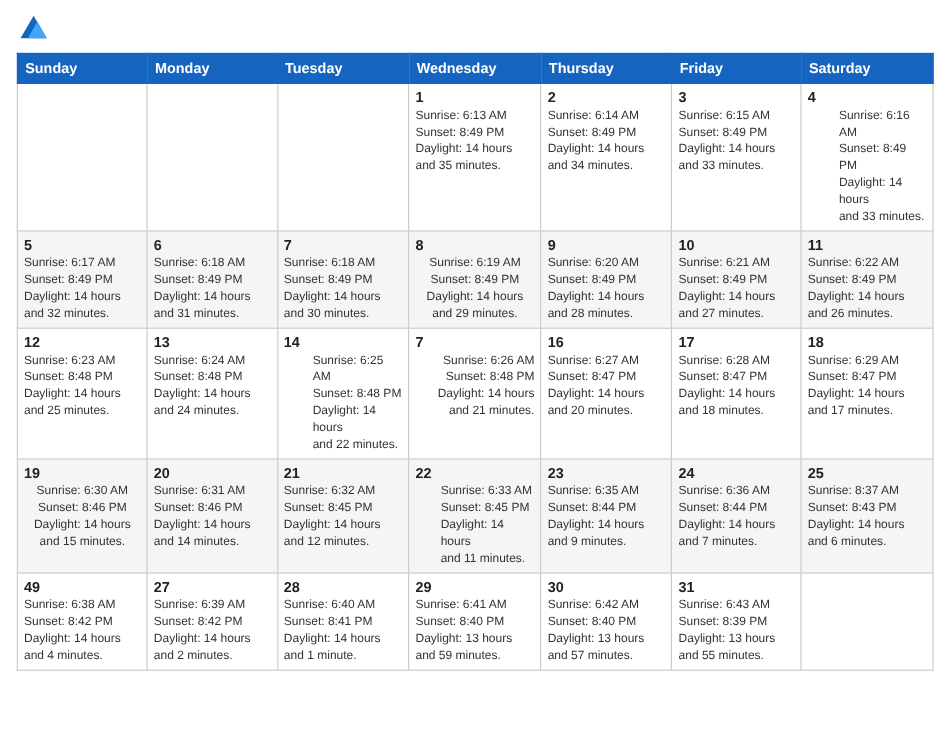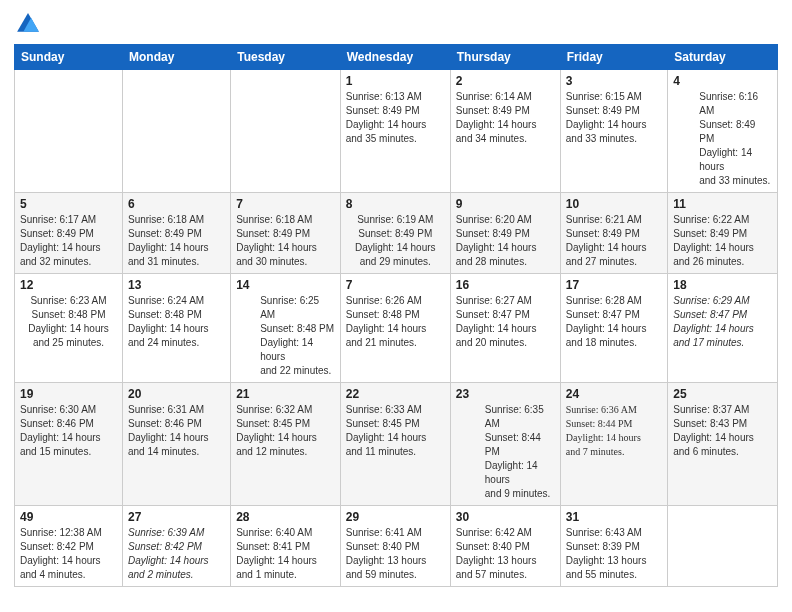--- a/index.html
+++ b/index.html
@@ -201,130 +201,130 @@
             <span class="day-num">11</span>
             <div class="day-info" style="white-space: pre-line;">Sunrise: 6:22 AM
 Sunset: 8:49 PM
 Daylight: 14 hours
 and 26 minutes.</div>
           </td>
         </tr>
         <tr>
           <td>
             <span class="day-num">12</span>
-            <div class="day-info" style="white-space: pre-line; text-align: center;">Sunrise: 6:23 AM
+            <div class="day-info" style="white-space: pre-line;">Sunrise: 6:23 AM
 Sunset: 8:48 PM
 Daylight: 14 hours
 and 25 minutes.</div>
           </td>
           <td>
             <span class="day-num">13</span>
             <div class="day-info" style="white-space: pre-line;">Sunrise: 6:24 AM
 Sunset: 8:48 PM
 Daylight: 14 hours
 and 24 minutes.</div>
           </td>
           <td>
             <span class="day-num">14</span>
             <div class="day-info" style="white-space: pre-line; margin-left: 24px;">Sunrise: 6:25 AM
 Sunset: 8:48 PM
 Daylight: 14 hours
 and 22 minutes.</div>
           </td>
           <td>
             <span class="day-num">7</span>
-            <div class="day-info" style="white-space: pre-line;">Sunrise: 6:26 AM
+            <div class="day-info" style="white-space: pre-line; text-align: right;">Sunrise: 6:26 AM
 Sunset: 8:48 PM
 Daylight: 14 hours
 and 21 minutes.</div>
           </td>
           <td>
             <span class="day-num">16</span>
             <div class="day-info" style="white-space: pre-line;">Sunrise: 6:27 AM
 Sunset: 8:47 PM
 Daylight: 14 hours
 and 20 minutes.</div>
           </td>
           <td>
             <span class="day-num">17</span>
             <div class="day-info" style="white-space: pre-line;">Sunrise: 6:28 AM
 Sunset: 8:47 PM
 Daylight: 14 hours
 and 18 minutes.</div>
           </td>
           <td>
             <span class="day-num">18</span>
-            <div class="day-info" style="white-space: pre-line; font-style: italic;">Sunrise: 6:29 AM
+            <div class="day-info" style="white-space: pre-line;">Sunrise: 6:29 AM
 Sunset: 8:47 PM
 Daylight: 14 hours
 and 17 minutes.</div>
           </td>
         </tr>
         <tr>
           <td>
             <span class="day-num">19</span>
-            <div class="day-info" style="white-space: pre-line;">Sunrise: 6:30 AM
+            <div class="day-info" style="white-space: pre-line; text-align: center;">Sunrise: 6:30 AM
 Sunset: 8:46 PM
 Daylight: 14 hours
 and 15 minutes.</div>
           </td>
           <td>
             <span class="day-num">20</span>
             <div class="day-info" style="white-space: pre-line;">Sunrise: 6:31 AM
 Sunset: 8:46 PM
 Daylight: 14 hours
 and 14 minutes.</div>
           </td>
           <td>
             <span class="day-num">21</span>
             <div class="day-info" style="white-space: pre-line;">Sunrise: 6:32 AM
 Sunset: 8:45 PM
 Daylight: 14 hours
 and 12 minutes.</div>
           </td>
           <td>
             <span class="day-num">22</span>
-            <div class="day-info" style="white-space: pre-line;">Sunrise: 6:33 AM
+            <div class="day-info" style="white-space: pre-line; margin-left: 21px;">Sunrise: 6:33 AM
 Sunset: 8:45 PM
 Daylight: 14 hours
 and 11 minutes.</div>
           </td>
           <td>
             <span class="day-num">23</span>
-            <div class="day-info" style="white-space: pre-line; margin-left: 29px;">Sunrise: 6:35 AM
+            <div class="day-info" style="white-space: pre-line;">Sunrise: 6:35 AM
 Sunset: 8:44 PM
 Daylight: 14 hours
 and 9 minutes.</div>
           </td>
           <td>
             <span class="day-num">24</span>
-            <div class="day-info" style="white-space: pre-line; font-family: Liberation Serif, serif;">Sunrise: 6:36 AM
+            <div class="day-info" style="white-space: pre-line;">Sunrise: 6:36 AM
 Sunset: 8:44 PM
 Daylight: 14 hours
 and 7 minutes.</div>
           </td>
           <td>
             <span class="day-num">25</span>
             <div class="day-info" style="white-space: pre-line;">Sunrise: 8:37 AM
 Sunset: 8:43 PM
 Daylight: 14 hours
 and 6 minutes.</div>
           </td>
         </tr>
         <tr>
           <td>
             <span class="day-num">49</span>
-            <div class="day-info" style="white-space: pre-line;">Sunrise: 12:38 AM
+            <div class="day-info" style="white-space: pre-line;">Sunrise: 6:38 AM
 Sunset: 8:42 PM
 Daylight: 14 hours
 and 4 minutes.</div>
           </td>
           <td>
             <span class="day-num">27</span>
-            <div class="day-info" style="white-space: pre-line; font-style: italic;">Sunrise: 6:39 AM
+            <div class="day-info" style="white-space: pre-line;">Sunrise: 6:39 AM
 Sunset: 8:42 PM
 Daylight: 14 hours
 and 2 minutes.</div>
           </td>
           <td>
             <span class="day-num">28</span>
             <div class="day-info" style="white-space: pre-line;">Sunrise: 6:40 AM
 Sunset: 8:41 PM
 Daylight: 14 hours
 and 1 minute.</div>

